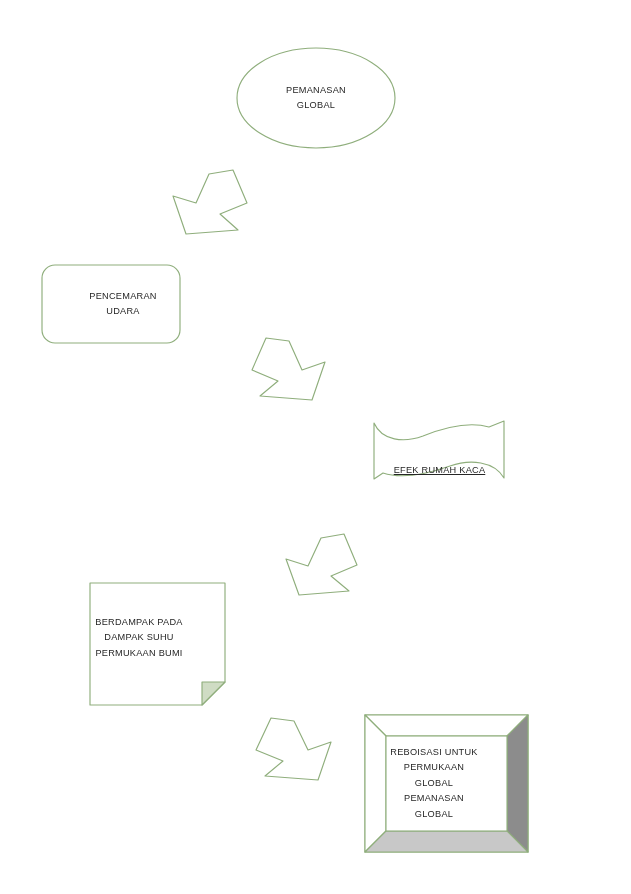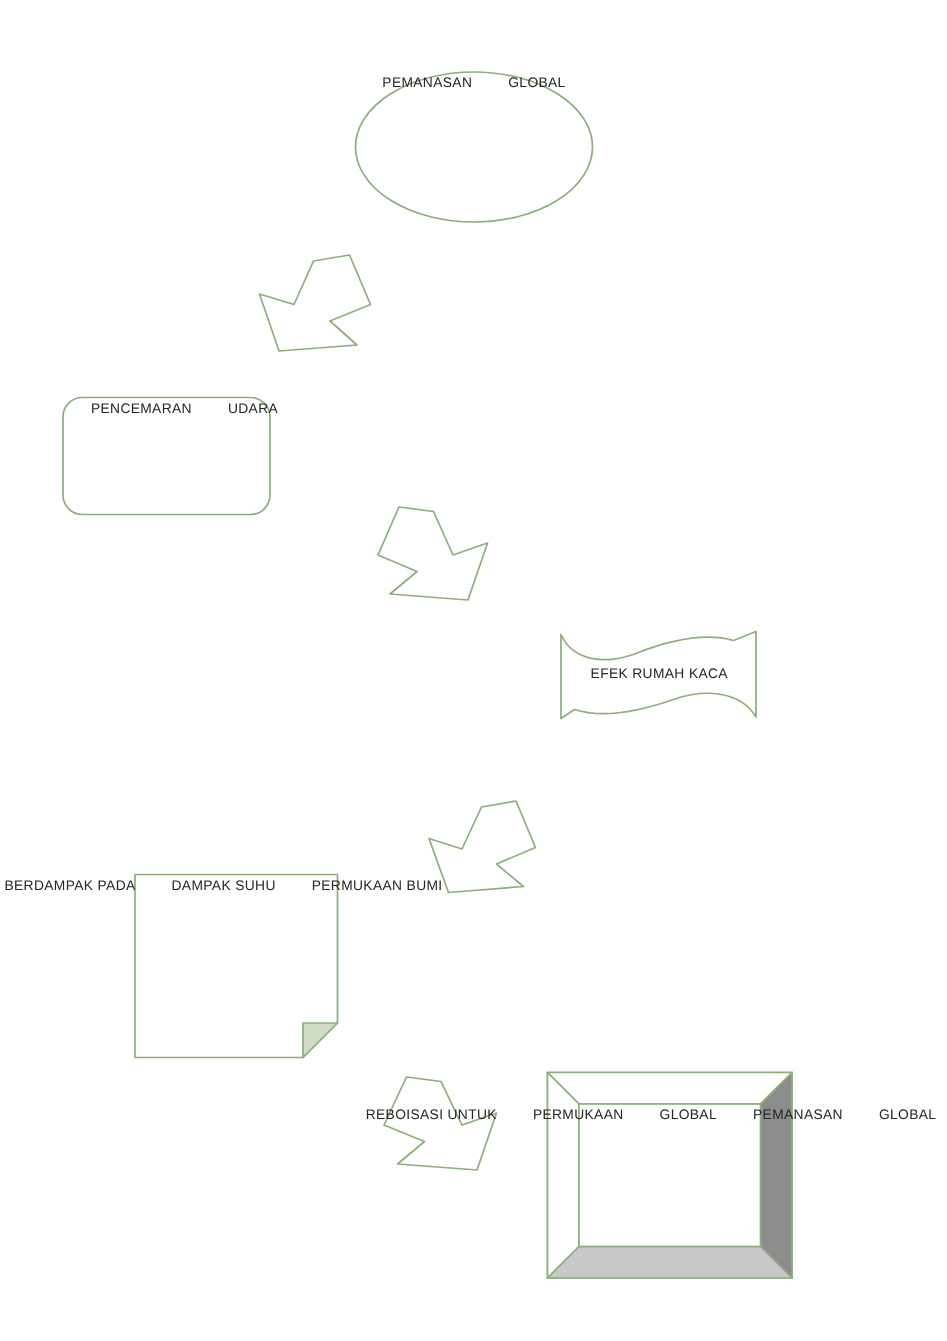--- a/index.html
+++ b/index.html
@@ -18,31 +18,31 @@
   #diagram-canvas {
     position: absolute;
     left: 0;
     top: 0;
     width: 631px;
     height: 894px;
   }
   .node-label {
     position: absolute;
     display: flex;
-    flex-direction: row;
+    flex-direction: column;
+    align-items: center;
     justify-content: center;
     text-align: center;
     color: #262626;
     font-family: "Liberation Sans", sans-serif;
     font-size: 9.2px;
     line-height: 15.5px;
     letter-spacing: 0.25px;
     white-space: pre;
     pointer-events: none;
-    gap: 24px;
   }
   .node-label span { display: block; }
 </style>
 </head>
 <body>
 
 <svg id="diagram-canvas" viewBox="0 0 631 894" xmlns="http://www.w3.org/2000/svg">
 
   <g>
     <ellipse cx="316" cy="98" rx="79" ry="50" fill="#ffffff" stroke="#8FAE7C" stroke-width="1.15"></ellipse>
@@ -105,25 +105,25 @@
 <div class="node-label" style="left:237px; top:48px; width:158px; height:100px;">
   <span>PEMANASAN</span>
   <span>GLOBAL</span>
 </div>
 
 <div class="node-label" style="left:42px; top:265px; width:162px; height:78px;">
   <span>PENCEMARAN</span>
   <span>UDARA</span>
 </div>
 
-<div class="node-label" style="left:372px; top:442px; width:135px; height:78px;">
+<div class="node-label" style="left:372px; top:432px; width:135px; height:78px;text-decoration:underline;">
   <span>EFEK RUMAH KACA</span>
 </div>
 
-<div class="node-label" style="left:84px; top:583px; width:130px; height:110px;">
+<div class="node-label" style="left:74px; top:583px; width:130px; height:110px;">
   <span>BERDAMPAK PADA</span>
   <span>DAMPAK SUHU</span>
   <span>PERMUKAAN BUMI</span>
 </div>
 
 <div class="node-label" style="left:386px; top:736px; width:96px; height:95px;">
   <span>REBOISASI UNTUK</span>
   <span>PERMUKAAN</span>
   <span>GLOBAL</span>
   <span>PEMANASAN</span>

